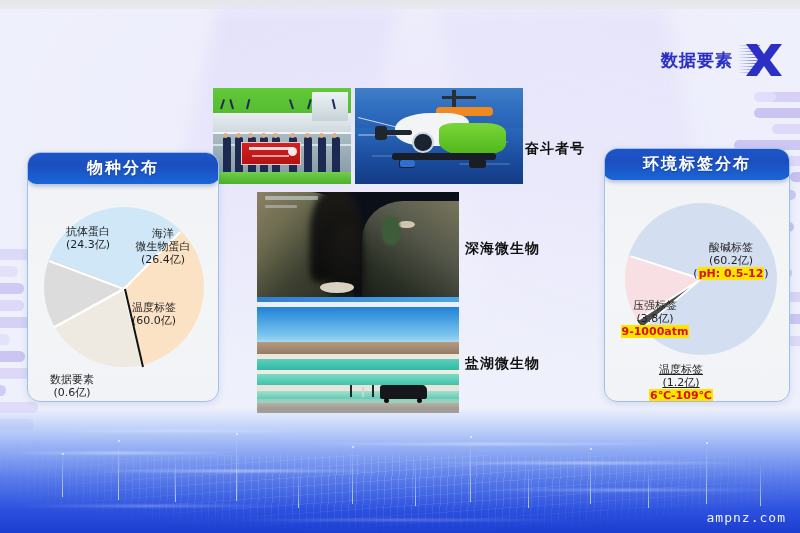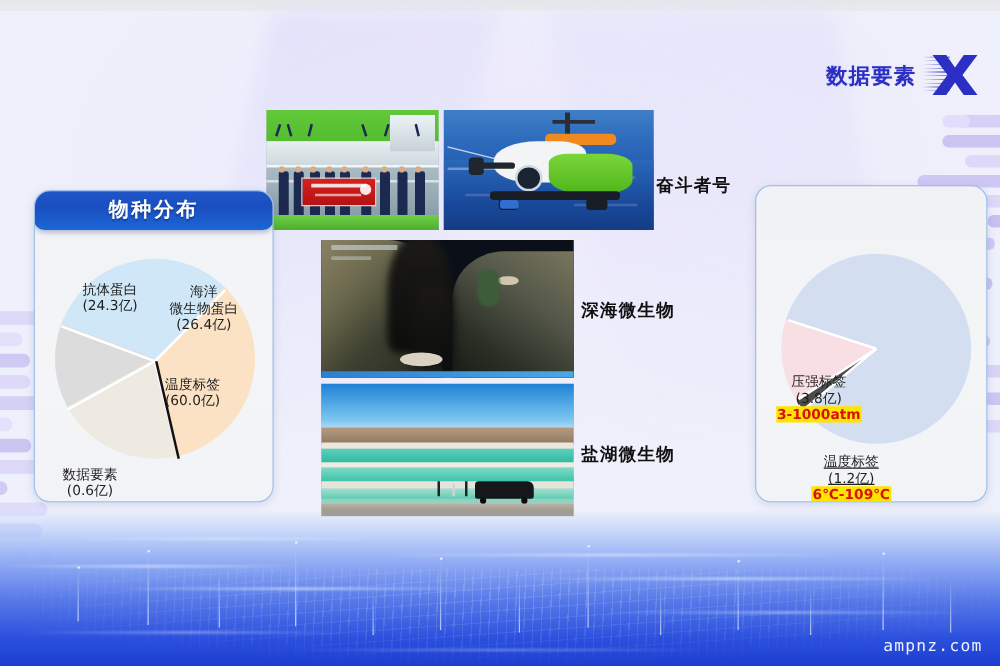--- a/index.html
+++ b/index.html
@@ -397,38 +397,46 @@
 
 
       <div class="pielbl" style="left:20px;top:40px;width:80px;">
         <span style="display:block;">抗体蛋白</span>
         <span>(24.3亿)</span>
       </div>
     </div>
   </div>
 
   <div class="card" style="left:604px;top:148px;width:186px;height:254px;">
+    <div class="card-head">
+      <span>环境标签分布</span>
+    </div>
     <div class="card-body">
 
       <div class="pie" style="left:20px;top:22px;width:152px;height:152px;
                   background: conic-gradient(from 0deg,
                     #d3dff0 0deg 230deg,
                     #4c4c4c 230deg 237deg,
                     #f8dfe4 237deg 288deg,
                     #d3dff0 288deg 360deg);">
       </div>
       <div class="pie-divider" style="left:95px;top:24px;width:2px;height:74px;background:#fff;transform-origin:bottom center;transform:rotate(230deg);"></div>
       <div class="pie-divider" style="left:95px;top:24px;width:2px;height:74px;background:#fff;transform-origin:bottom center;transform:rotate(237deg);"></div>
       <div class="pie-divider" style="left:95px;top:24px;width:2px;height:74px;background:#fff;transform-origin:bottom center;transform:rotate(288deg);"></div>
 
+      <div class="pielbl" style="left:76px;top:60px;width:100px;">
+        <span style="display:block;">酸碱标签</span>
+        <span style="display:block;">(60.2亿)</span>
+        <span>(<span class="hl">pH: 0.5-12</span>)</span>
+      </div>
 
       <div class="pielbl" style="left:2px;top:118px;width:96px;">
         <span style="display:block;">压强标签</span>
         <span style="display:block;">(3.8亿)</span>
-        <span class="hl">3-1000atm</span>
+        <span class="hl">9-1000atm</span>
       </div>
 
       <div class="pielbl" style="left:28px;top:182px;width:96px;text-decoration:underline;">
         <span style="display:block;">温度标签</span>
         <span style="display:block;">(1.2亿)</span>
         <span class="hl">6℃-109℃</span>
       </div>
     </div>
   </div>
 

